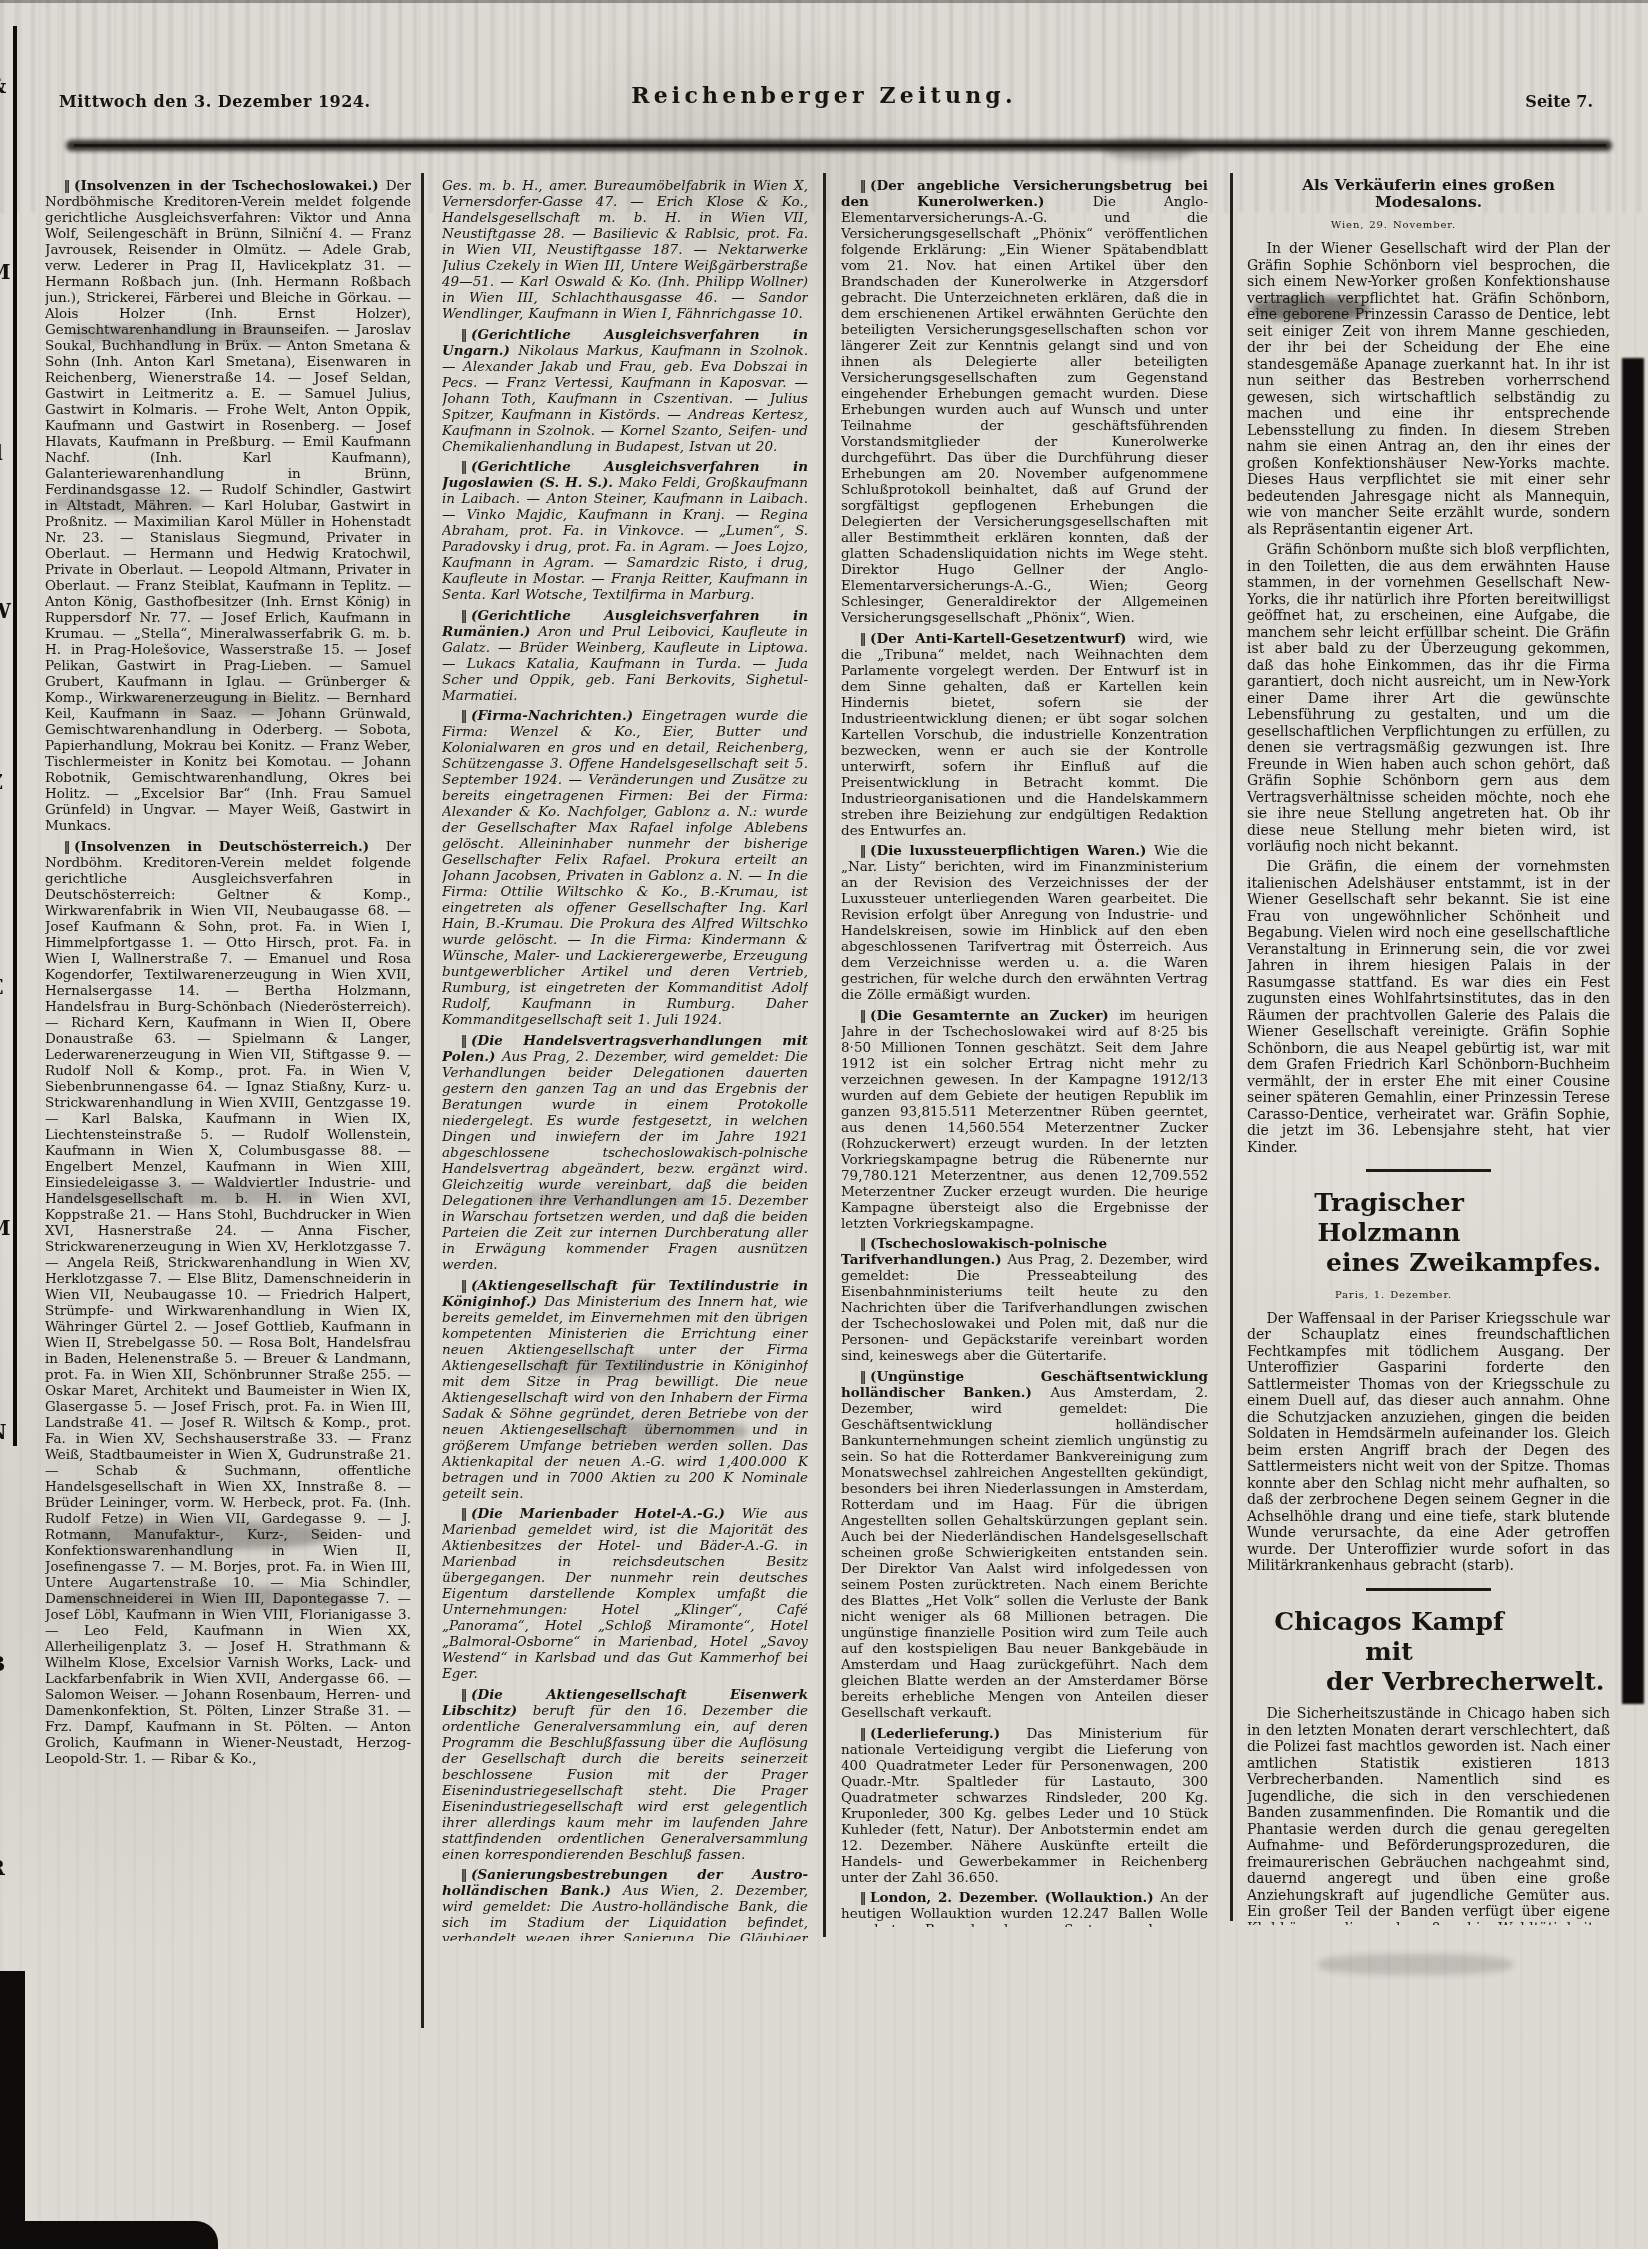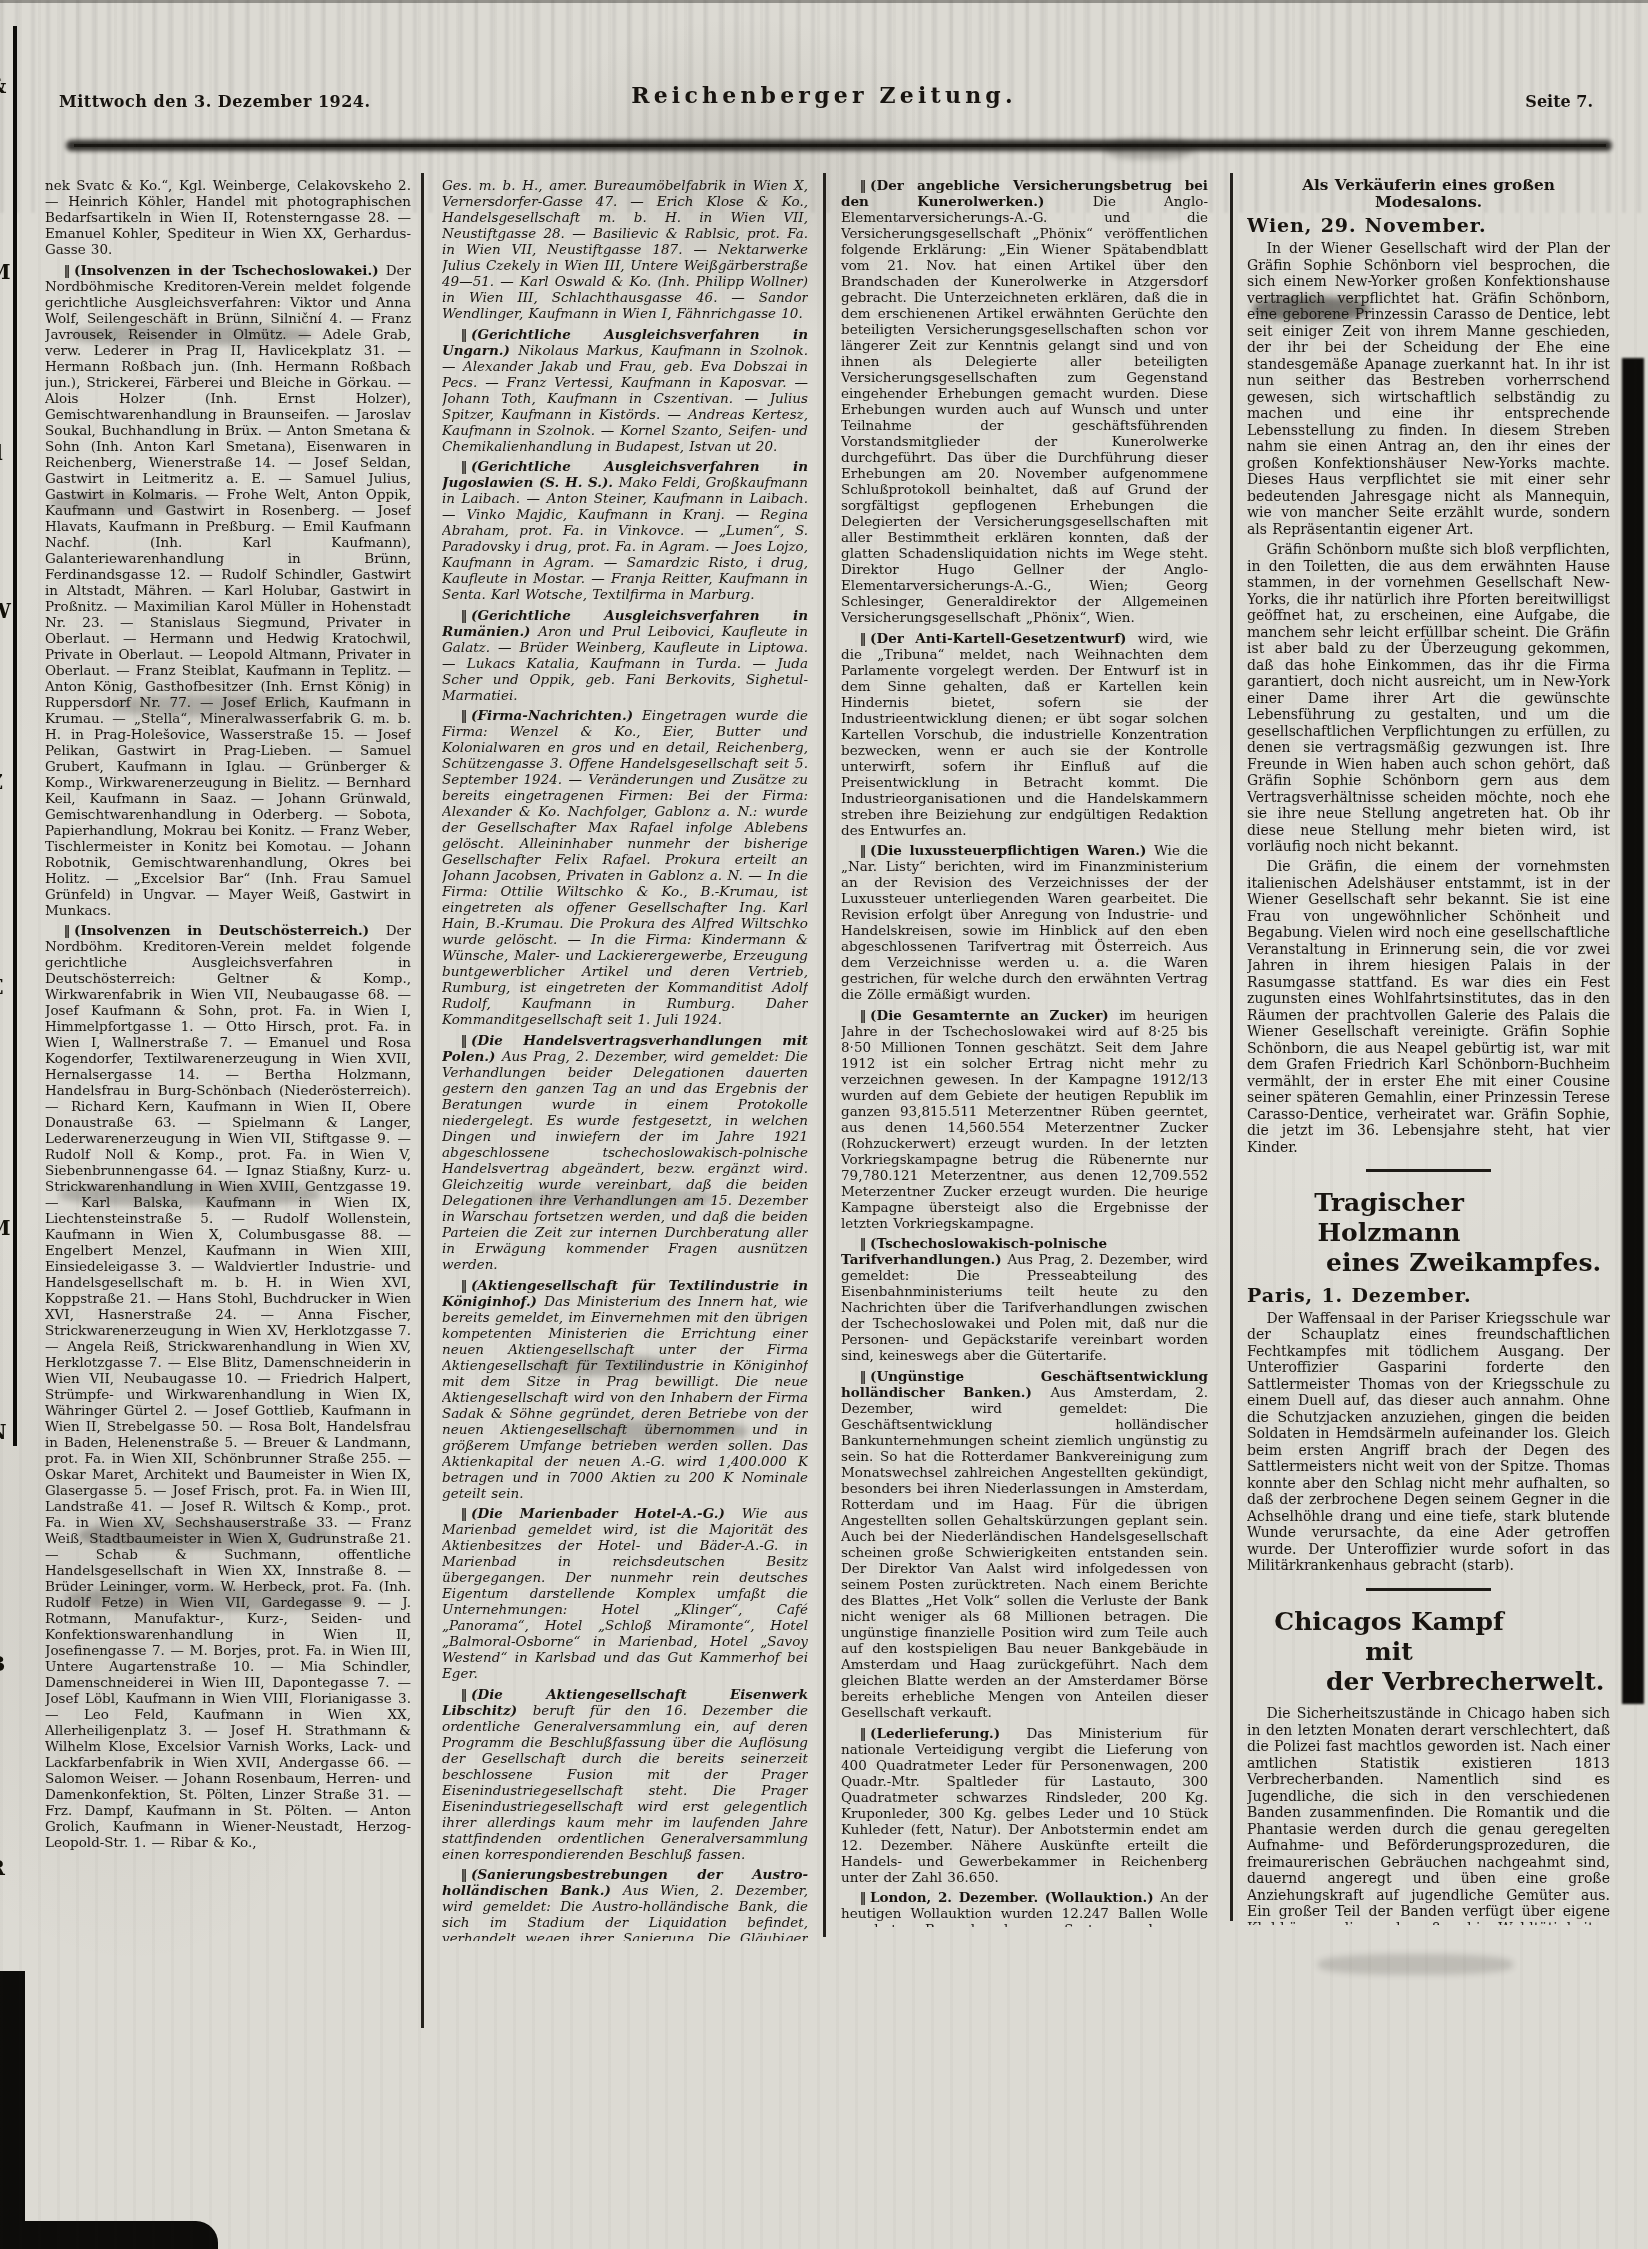--- a/index.html
+++ b/index.html
@@ -34,21 +34,21 @@
   .item.cont{text-indent:0;margin-top:0;}
   .mark{font-weight:bold;letter-spacing:-0.9px;padding-right:4.6px;}
   .head{font-weight:bold;}
   
   .vrule{position:absolute;width:2.8px;background:#24211d;filter:blur(0.5px);}
   
   .atitle{margin:2.8px 0 8.4px 0;font-size:25px;line-height:30px;font-weight:bold;text-align:center;text-indent:0;}
   .atitle .l-left{text-align:center;padding-right:79px;}
   .atitle .l-right{text-align:left;padding-left:79px;}
   .asub{margin:0 0 7.4px 0;font-size:15.3px;font-weight:bold;text-align:center;text-indent:0;}
-  .adate{margin:0 0 6.5px 0;font-size:19px;font-weight:bold;text-align:left;padding-right:70px;letter-spacing:0.9px;text-indent:0;}
+  .adate{margin:0 0 6.5px 0;font-size:10px;font-weight:normal;text-align:center;padding-right:70px;letter-spacing:0.9px;text-indent:0;}
   .apara{margin:0 0 3.7px 0;text-indent:19.5px;}
   .arule{width:125px;height:3.2px;background:#1d1a16;margin:14px auto 16px auto;filter:blur(0.5px);}
   
   .art{position:absolute;background:#0d0c0a;}
   .blob{position:absolute;background:rgba(24,22,18,.5);filter:blur(3.2px);border-radius:40%;}
   .frag{position:absolute;left:-12px;font-size:20.4px;font-weight:bold;color:#121008;filter:blur(0.5px);}
 </style>
 </head>
 <body>
 
@@ -58,21 +58,20 @@
   <div class="hdr-title">Reichenberger Zeitung.</div>
   <div class="hdr-page">Seite 7.</div>
   <div class="hdr-rule"></div>
   <div class="hdr-rule2"></div>
 
   <div class="vrule" style="left:421px;top:173px;height:1855px;"></div>
   <div class="vrule" style="left:823px;top:173px;height:1764px;"></div>
   <div class="vrule" style="left:1230px;top:173px;height:1748px;"></div>
 
   <section class="col" id="col1">
-      <p class="item cont"><span>nek Svatc &amp; Ko.“, Kgl. Weinberge, Celakovskeho 2. — Heinrich Köhler, Handel mit photographischen Bedarfsartikeln in Wien II, Rotensterngasse 28. — Emanuel Kohler, Spediteur in Wien XX, Gerhardus-Gasse 30.</span></p>
       <p class="item"><span class="mark">‖</span><b class="head">(Insolvenzen in der Tschechoslowakei.) </b><span>Der Nordböhmische Kreditoren-Verein meldet folgende gerichtliche Ausgleichsverfahren: Viktor und Anna Wolf, Seilengeschäft in Brünn, Silniční 4. — Franz Javrousek, Reisender in Olmütz. — Adele Grab, verw. Lederer in Prag II, Havlicekplatz 31. — Hermann Roßbach jun. (Inh. Hermann Roßbach jun.), Strickerei, Färberei und Bleiche in Görkau. — Alois Holzer (Inh. Ernst Holzer), Gemischtwarenhandlung in Braunseifen. — Jaroslav Soukal, Buchhandlung in Brüx. — Anton Smetana &amp; Sohn (Inh. Anton Karl Smetana), Eisenwaren in Reichenberg, Wienerstraße 14. — Josef Seldan, Gastwirt in Leitmeritz a. E. — Samuel Julius, Gastwirt in Kolmaris. — Frohe Welt, Anton Oppik, Kaufmann und Gastwirt in Rosenberg. — Josef Hlavats, Kaufmann in Preßburg. — Emil Kaufmann Nachf. (Inh. Karl Kaufmann), Galanteriewarenhandlung in Brünn, Ferdinandsgasse 12. — Rudolf Schindler, Gastwirt in Altstadt, Mähren. — Karl Holubar, Gastwirt in Proßnitz. — Maximilian Karol Müller in Hohenstadt Nr. 23. — Stanislaus Siegmund, Privater in Oberlaut. — Hermann und Hedwig Kratochwil, Private in Oberlaut. — Leopold Altmann, Privater in Oberlaut. — Franz Steiblat, Kaufmann in Teplitz. — Anton König, Gasthofbesitzer (Inh. Ernst König) in Ruppersdorf Nr. 77. — Josef Erlich, Kaufmann in Krumau. — „Stella“, Mineralwasserfabrik G. m. b. H. in Prag-Holešovice, Wasserstraße 15. — Josef Pelikan, Gastwirt in Prag-Lieben. — Samuel Grubert, Kaufmann in Iglau. — Grünberger &amp; Komp., Wirkwarenerzeugung in Bielitz. — Bernhard Keil, Kaufmann in Saaz. — Johann Grünwald, Gemischtwarenhandlung in Oderberg. — Sobota, Papierhandlung, Mokrau bei Konitz. — Franz Weber, Tischlermeister in Konitz bei Komotau. — Johann Robotnik, Gemischtwarenhandlung, Okres bei Holitz. — „Excelsior Bar“ (Inh. Frau Samuel Grünfeld) in Ungvar. — Mayer Weiß, Gastwirt in Munkacs.</span></p>
       <p class="item"><span class="mark">‖</span><b class="head">(Insolvenzen in Deutschösterreich.) </b><span>Der Nordböhm. Kreditoren-Verein meldet folgende gerichtliche Ausgleichsverfahren in Deutschösterreich: Geltner &amp; Komp., Wirkwarenfabrik in Wien VII, Neubaugasse 68. — Josef Kaufmann &amp; Sohn, prot. Fa. in Wien I, Himmelpfortgasse 1. — Otto Hirsch, prot. Fa. in Wien I, Wallnerstraße 7. — Emanuel und Rosa Kogendorfer, Textilwarenerzeugung in Wien XVII, Hernalsergasse 14. — Bertha Holzmann, Handelsfrau in Burg-Schönbach (Niederösterreich). — Richard Kern, Kaufmann in Wien II, Obere Donaustraße 63. — Spielmann &amp; Langer, Lederwarenerzeugung in Wien VII, Stiftgasse 9. — Rudolf Noll &amp; Komp., prot. Fa. in Wien V, Siebenbrunnengasse 64. — Ignaz Stiaßny, Kurz- u. Strickwarenhandlung in Wien XVIII, Gentzgasse 19. — Karl Balska, Kaufmann in Wien IX, Liechtensteinstraße 5. — Rudolf Wollenstein, Kaufmann in Wien X, Columbusgasse 88. — Engelbert Menzel, Kaufmann in Wien XIII, Einsiedeleigasse 3. — Waldviertler Industrie- und Handelsgesellschaft m. b. H. in Wien XVI, Koppstraße 21. — Hans Stohl, Buchdrucker in Wien XVI, Hasnerstraße 24. — Anna Fischer, Strickwarenerzeugung in Wien XV, Herklotzgasse 7. — Angela Reiß, Strickwarenhandlung in Wien XV, Herklotzgasse 7. — Else Blitz, Damenschneiderin in Wien VII, Neubaugasse 10. — Friedrich Halpert, Strümpfe- und Wirkwarenhandlung in Wien IX, Währinger Gürtel 2. — Josef Gottlieb, Kaufmann in Wien II, Strebelgasse 50. — Rosa Bolt, Handelsfrau in Baden, Helenenstraße 5. — Breuer &amp; Landmann, prot. Fa. in Wien XII, Schönbrunner Straße 255. — Oskar Maret, Architekt und Baumeister in Wien IX, Glasergasse 5. — Josef Frisch, prot. Fa. in Wien III, Landstraße 41. — Josef R. Wiltsch &amp; Komp., prot. Fa. in Wien XV, Sechshauserstraße 33. — Franz Weiß, Stadtbaumeister in Wien X, Gudrunstraße 21. — Schab &amp; Suchmann, offentliche Handelsgesellschaft in Wien XX, Innstraße 8. — Brüder Leininger, vorm. W. Herbeck, prot. Fa. (Inh. Rudolf Fetze) in Wien VII, Gardegasse 9. — J. Rotmann, Manufaktur-, Kurz-, Seiden- und Konfektionswarenhandlung in Wien II, Josefinengasse 7. — M. Borjes, prot. Fa. in Wien III, Untere Augartenstraße 10. — Mia Schindler, Damenschneiderei in Wien III, Dapontegasse 7. — Josef Löbl, Kaufmann in Wien VIII, Florianigasse 3. — Leo Feld, Kaufmann in Wien XX, Allerheiligenplatz 3. — Josef H. Strathmann &amp; Wilhelm Klose, Excelsior Varnish Works, Lack- und Lackfarbenfabrik in Wien XVII, Andergasse 66. — Salomon Weiser. — Johann Rosenbaum, Herren- und Damenkonfektion, St. Pölten, Linzer Straße 31. — Frz. Dampf, Kaufmann in St. Pölten. — Anton Grolich, Kaufmann in Wiener-Neustadt, Herzog-Leopold-Str. 1. — Ribar &amp; Ko.,</span></p>
     </section>
   <section class="col" id="col2">
       <p class="item cont"><span>Ges. m. b. H., amer. Bureaumöbelfabrik in Wien X, Vernersdorfer-Gasse 47. — Erich Klose &amp; Ko., Handelsgesellschaft m. b. H. in Wien VII, Neustiftgasse 28. — Basilievic &amp; Rablsic, prot. Fa. in Wien VII, Neustiftgasse 187. — Nektarwerke Julius Czekely in Wien III, Untere Weißgärberstraße 49—51. — Karl Oswald &amp; Ko. (Inh. Philipp Wollner) in Wien III, Schlachthausgasse 46. — Sandor Wendlinger, Kaufmann in Wien I, Fähnrichgasse 10.</span></p>
       <p class="item"><span class="mark">‖</span><b class="head">(Gerichtliche Ausgleichsverfahren in Ungarn.) </b><span>Nikolaus Markus, Kaufmann in Szolnok. — Alexander Jakab und Frau, geb. Eva Dobszai in Pecs. — Franz Vertessi, Kaufmann in Kaposvar. — Johann Toth, Kaufmann in Cszentivan. — Julius Spitzer, Kaufmann in Kistörds. — Andreas Kertesz, Kaufmann in Szolnok. — Kornel Szanto, Seifen- und Chemikalienhandlung in Budapest, Istvan ut 20.</span></p>
       <p class="item"><span class="mark">‖</span><b class="head">(Gerichtliche Ausgleichsverfahren in Jugoslawien (S. H. S.). </b><span>Mako Feldi, Großkaufmann in Laibach. — Anton Steiner, Kaufmann in Laibach. — Vinko Majdic, Kaufmann in Kranj. — Regina Abraham, prot. Fa. in Vinkovce. — „Lumen“, S. Paradovsky i drug, prot. Fa. in Agram. — Joes Lojzo, Kaufmann in Agram. — Samardzic Risto, i drug, Kaufleute in Mostar. — Franja Reitter, Kaufmann in Senta. Karl Wotsche, Textilfirma in Marburg.</span></p>
       <p class="item"><span class="mark">‖</span><b class="head">(Gerichtliche Ausgleichsverfahren in Rumänien.) </b><span>Aron und Prul Leibovici, Kaufleute in Galatz. — Brüder Weinberg, Kaufleute in Liptowa. — Lukacs Katalia, Kaufmann in Turda. — Juda Scher und Oppik, geb. Fani Berkovits, Sighetul-Marmatiei.</span></p>
       <p class="item"><span class="mark">‖</span><b class="head">(Firma-Nachrichten.) </b><span>Eingetragen wurde die Firma: Wenzel &amp; Ko., Eier, Butter und Kolonialwaren en gros und en detail, Reichenberg, Schützengasse 3. Offene Handelsgesellschaft seit 5. September 1924. — Veränderungen und Zusätze zu bereits eingetragenen Firmen: Bei der Firma: Alexander &amp; Ko. Nachfolger, Gablonz a. N.: wurde der Gesellschafter Max Rafael infolge Ablebens gelöscht. Alleininhaber nunmehr der bisherige Gesellschafter Felix Rafael. Prokura erteilt an Johann Jacobsen, Privaten in Gablonz a. N. — In die Firma: Ottilie Wiltschko &amp; Ko., B.-Krumau, ist eingetreten als offener Gesellschafter Ing. Karl Hain, B.-Krumau. Die Prokura des Alfred Wiltschko wurde gelöscht. — In die Firma: Kindermann &amp; Wünsche, Maler- und Lackierergewerbe, Erzeugung buntgewerblicher Artikel und deren Vertrieb, Rumburg, ist eingetreten der Kommanditist Adolf Rudolf, Kaufmann in Rumburg. Daher Kommanditgesellschaft seit 1. Juli 1924.</span></p>
       <p class="item"><span class="mark">‖</span><b class="head">(Die Handelsvertragsverhandlungen mit Polen.) </b><span>Aus Prag, 2. Dezember, wird gemeldet: Die Verhandlungen beider Delegationen dauerten gestern den ganzen Tag an und das Ergebnis der Beratungen wurde in einem Protokolle niedergelegt. Es wurde festgesetzt, in welchen Dingen und inwiefern der im Jahre 1921 abgeschlossene tschechoslowakisch-polnische Handelsvertrag abgeändert, bezw. ergänzt wird. Gleichzeitig wurde vereinbart, daß die beiden Delegationen ihre Verhandlungen am 15. Dezember in Warschau fortsetzen werden, und daß die beiden Parteien die Zeit zur internen Durchberatung aller in Erwägung kommender Fragen ausnützen werden.</span></p>

